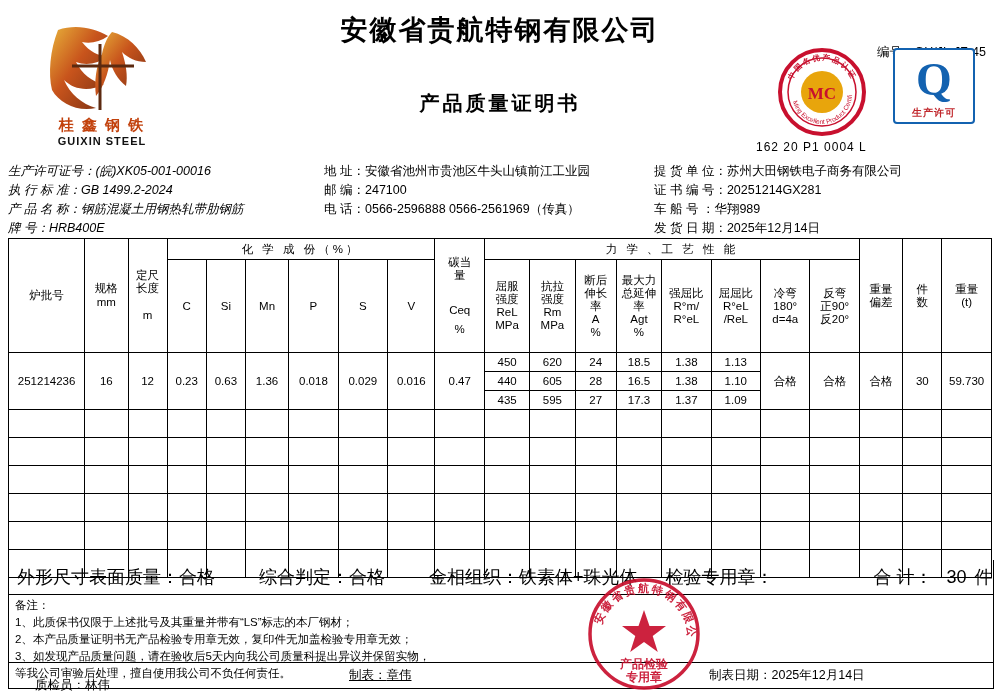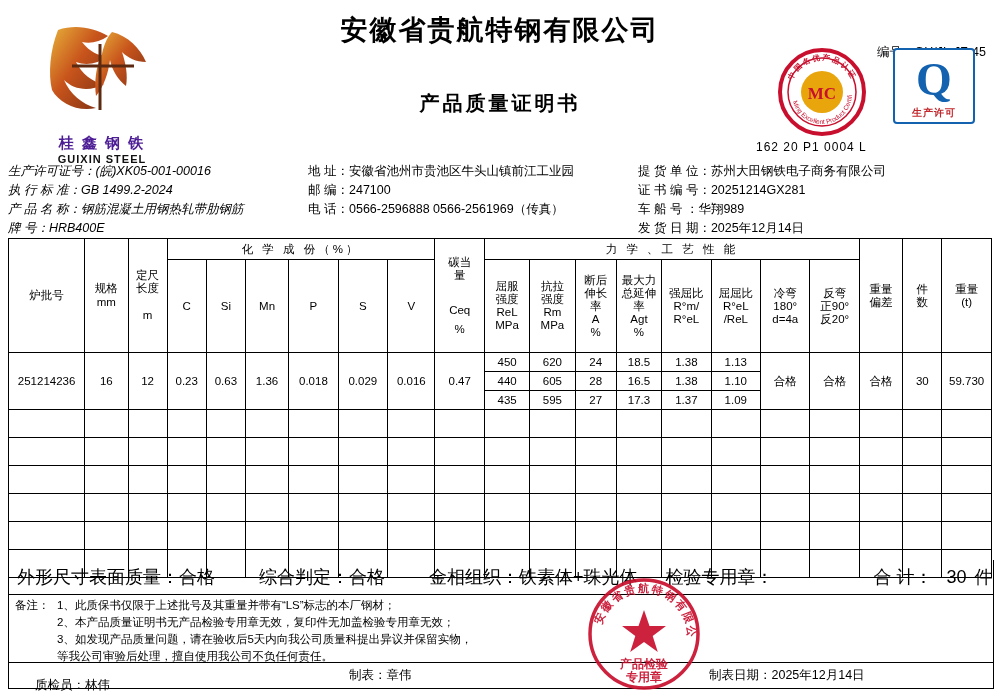--- a/index.html
+++ b/index.html
@@ -9,21 +9,21 @@
     font-family:"Liberation Sans", sans-serif;
     color:#000;
     overflow:hidden;
   }
   .page{position:relative;width:1000px;height:694px;}
 
   
   .logo{position:absolute;left:22px;top:22px;width:160px;height:130px;text-align:center;}
   .logo-mark{width:120px;height:92px;margin:0 auto;position:relative;}
   .logo-mark svg{display:block;}
-  .logo-cn{font-size:15px;font-weight:bold;letter-spacing:2px;margin-top:20px;color:#4c1d95;}
+  .logo-cn{font-size:15px;font-weight:bold;letter-spacing:2px;margin-top:2px;color:#c2410c;}
   .logo-en{font-size:11px;font-weight:bold;letter-spacing:1px;color:#111;}
 
   .company-title{
     position:absolute;left:220px;top:12px;width:560px;text-align:center;
     font-size:27px;font-weight:bold;letter-spacing:2px;
   }
   .doc-title{
     position:absolute;left:220px;top:90px;width:560px;text-align:center;
     font-size:20px;font-weight:bold;letter-spacing:3px;
   }
@@ -38,21 +38,21 @@
     font-size:46px;font-weight:bold;color:#1362b0;font-family:"Liberation Serif",serif;line-height:1;}
   .q-sub{position:absolute;left:0;bottom:2px;width:78px;text-align:center;font-size:10px;color:#c0262b;font-weight:bold;letter-spacing:1px;}
 
   .mid-code{position:absolute;left:756px;top:140px;font-size:12px;letter-spacing:1px;}
 
   
   .info{position:absolute;left:8px;top:162px;width:984px;font-size:12.5px;line-height:19px;}
   .info-row{display:flex;}
   .info-col{white-space:nowrap;}
   .c1{width:300px;font-style:italic;}
-  .c2{width:330px;}
+  .c2{width:330px;margin-left:16px;}
   .c3{width:330px;}
 
   
   table.main{position:absolute;left:8px;top:238px;border-collapse:collapse;width:984px;}
   table.main td,table.main th{
     border:1px solid #000;font-size:11.5px;text-align:center;vertical-align:middle;
     font-weight:normal;padding:0;
   }
   .grp{font-size:13px;letter-spacing:3px;height:20px;}
   .hdr-tall{height:92px;line-height:13px;}
@@ -61,29 +61,29 @@
   .empty-row td{height:27px;}
 
   
   .summary{position:absolute;left:8px;top:560px;width:984px;border:1px solid #000;border-top:none;
     height:34px;font-size:18px;}
   .summary-inner{display:flex;align-items:center;height:34px;padding-left:8px;gap:0;}
   .sum-seg{white-space:nowrap;}
 
   .notes{position:absolute;left:8px;top:594px;width:984px;border:1px solid #000;border-top:none;height:68px;
     font-size:11.5px;line-height:17px;}
-  .notes-inner{display:flex;padding:3px 6px 0 6px;}
+  .notes-inner{display:flex;padding:3px 6px 0 6px;flex-direction:column;}
   .notes-label{width:42px;flex:none;}
   .notes-list{flex:1;}
 
   .footer{position:absolute;left:8px;top:662px;width:984px;border:1px solid #000;border-top:none;height:26px;
     font-size:12.5px;}
   .footer-inner{display:flex;align-items:center;height:26px;}
   .f1{width:300px;padding-left:26px;margin-top:20px;}
-  .f2{width:330px;padding-left:14px;}
+  .f2{width:330px;padding-left:14px;text-decoration:underline;}
   .f3{flex:1;padding-left:30px;}
 
   
   .stamp{position:absolute;left:586px;top:576px;width:116px;height:116px;opacity:.92;}
 </style>
 </head>
 <body>
 
 <div class="page">
 

